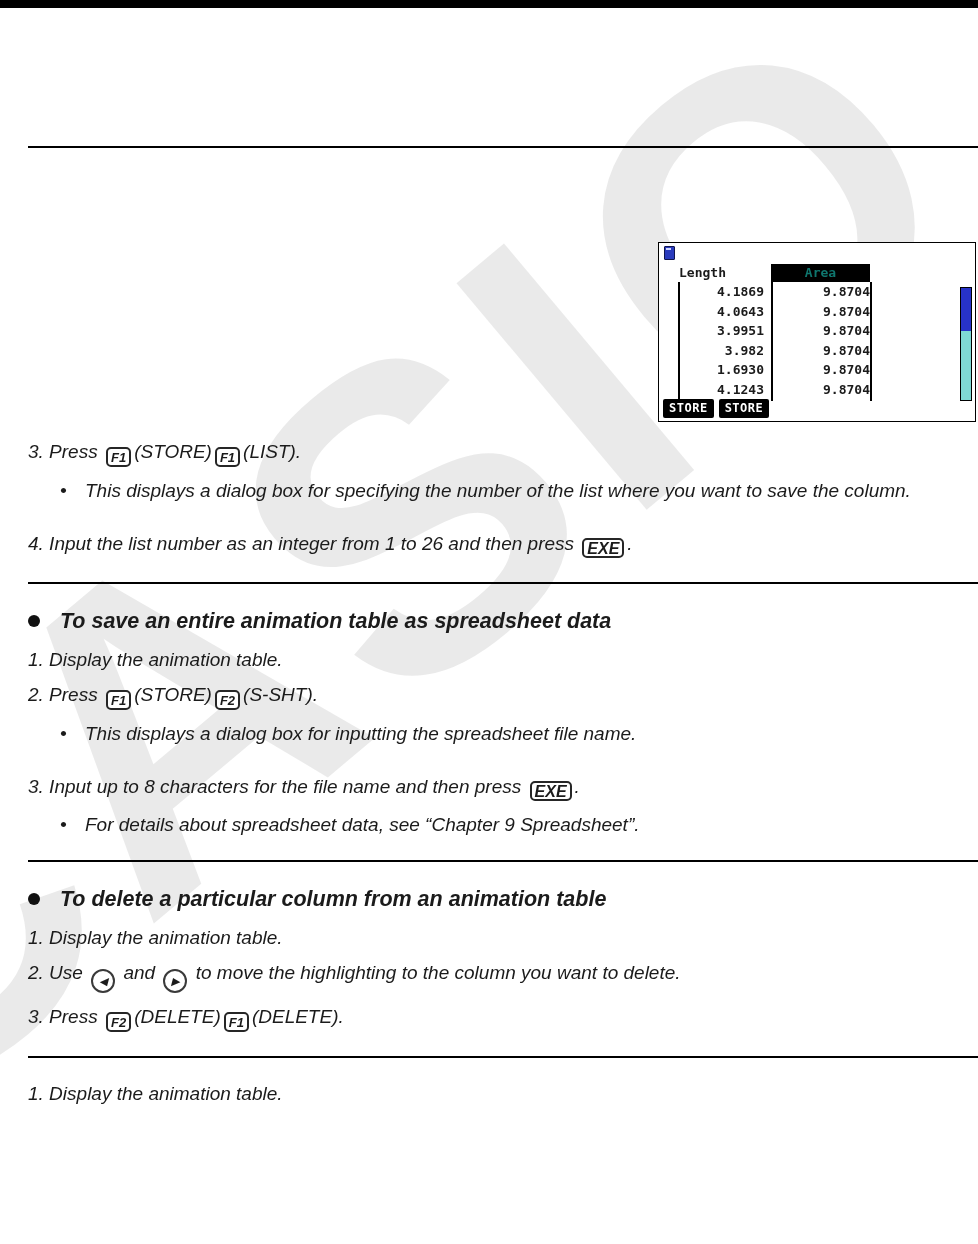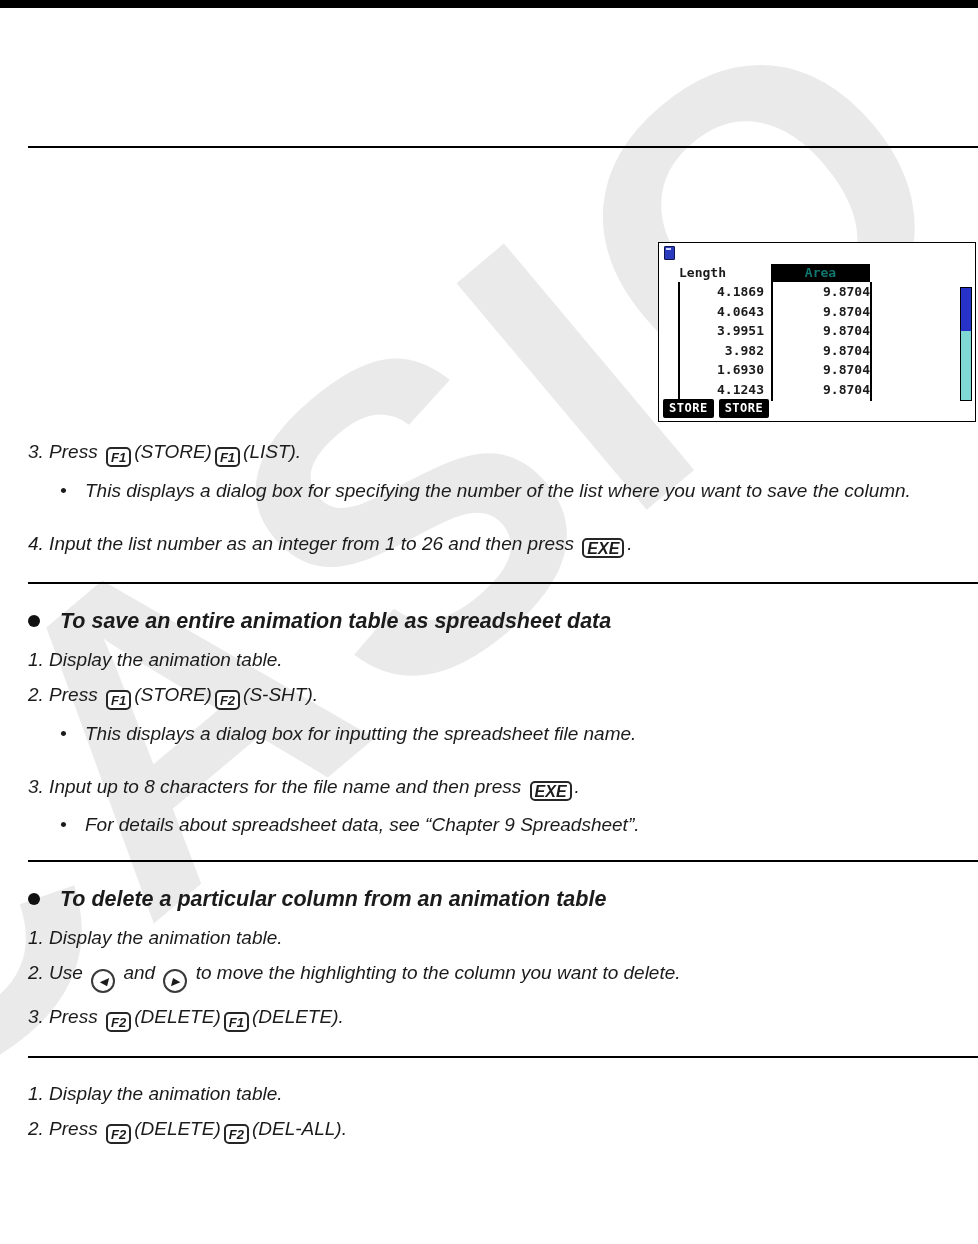--- a/index.html
+++ b/index.html
@@ -145,14 +145,13 @@
     <div class="rule"></div>
     <div class="heading">
       <span class="dot"></span>
       <span class="htext">To delete a particular column from an animation table</span>
     </div>
     <div class="step">1. Display the animation table.</div>
     <div class="step">2. Use <span class="akey">◀</span> and <span class="akey">▶</span> to move the highlighting to the column you want to delete.</div>
     <div class="step">3. Press <span class="key">F2</span>(DELETE)<span class="key">F1</span>(DELETE).</div>
     <div class="rule"></div>
     <div class="step">1. Display the animation table.</div>
-    <div class="step">2. Press <span class="key">F2</span>(DELETE)<span class="key">F2</span>(DEL-ALL).</div>
   </div>
 
 </body></html>

